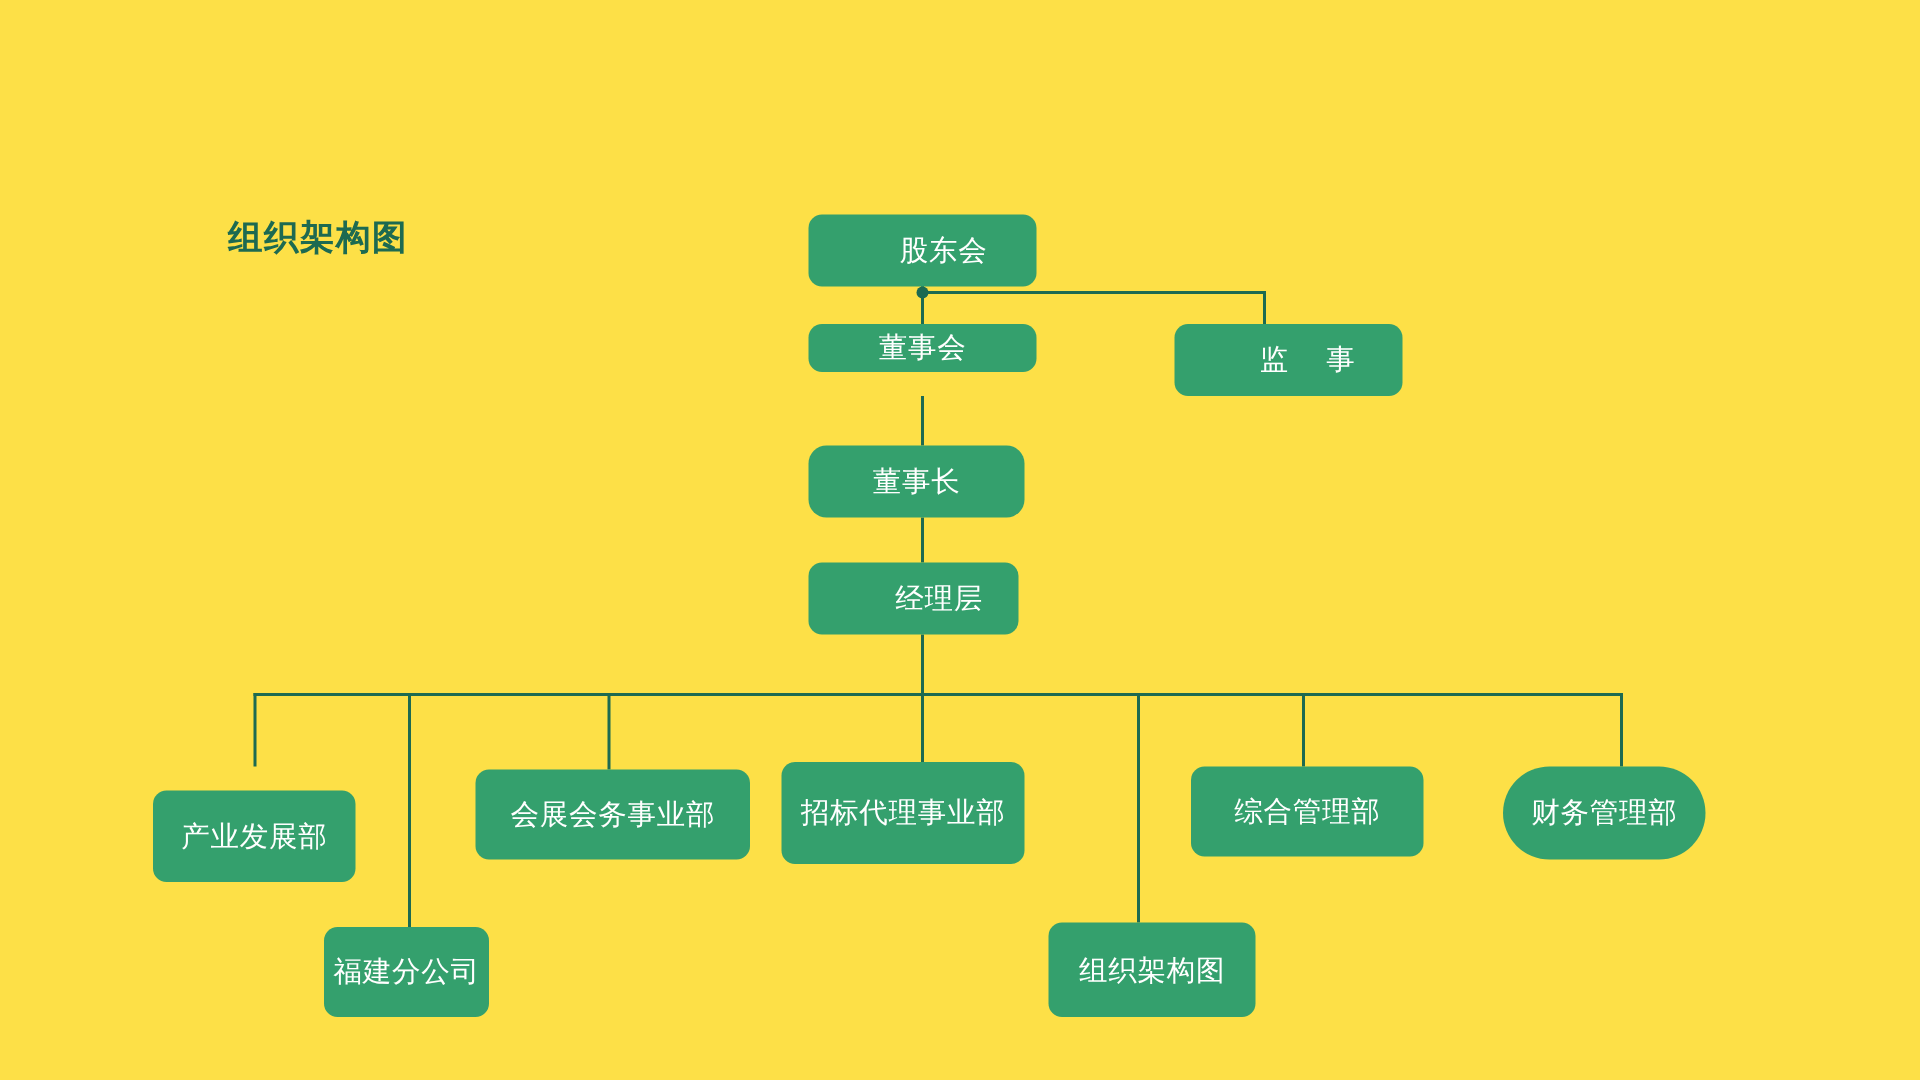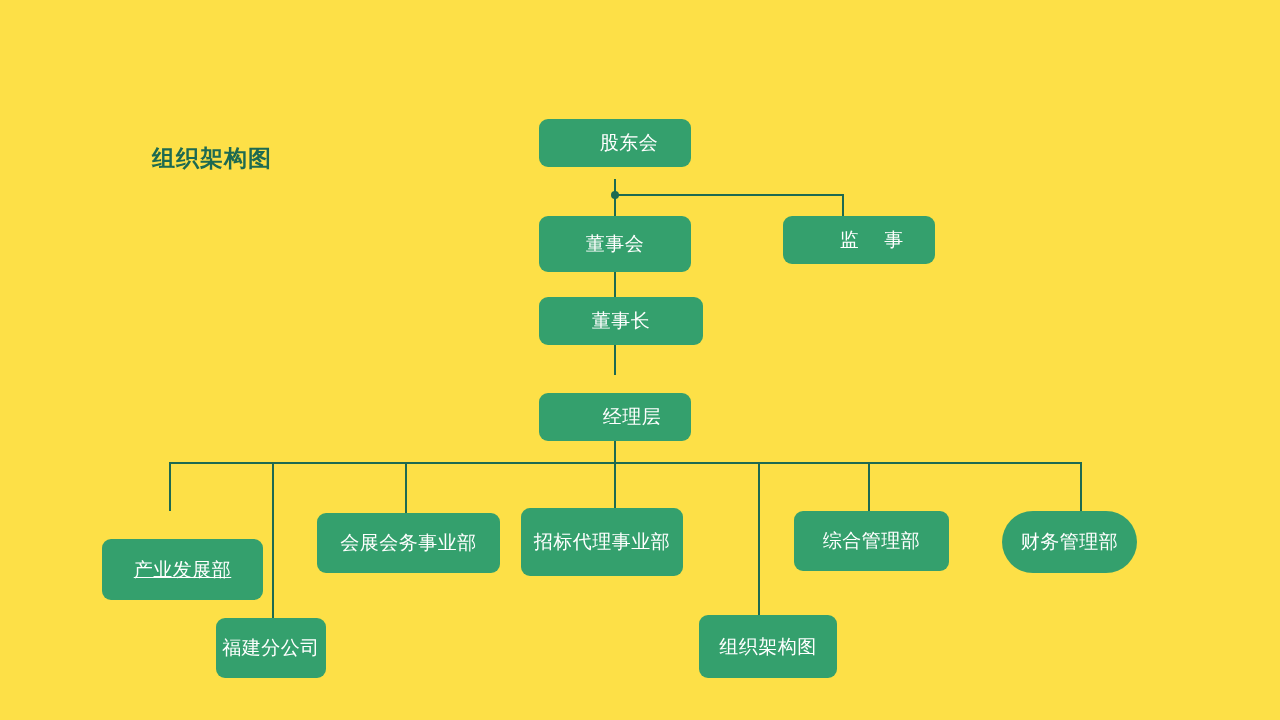--- a/index.html
+++ b/index.html
@@ -85,31 +85,31 @@
 
   <div class="connector v" style="left:169px; top:462px; height:49px;"></div>
   <div class="connector v" style="left:405px; top:462px; height:51px;"></div>
   <div class="connector v" style="left:614px; top:462px; height:46px;"></div>
   <div class="connector v" style="left:868px; top:462px; height:49px;"></div>
   <div class="connector v" style="left:1080px; top:462px; height:49px;"></div>
 
   <div class="connector v" style="left:272px; top:462px; height:156px;"></div>
   <div class="connector v" style="left:758px; top:462px; height:153px;"></div>
 
-  <div class="node" style="left:539px; top:119px; width:152px; height:48px;padding-left:28px;">股东会</div>
+  <div class="node" style="left:539px; top:143px; width:152px; height:48px;padding-left:28px;">股东会</div>
 
-  <div class="node" style="left:539px; top:216px; width:152px; height:56px;">董事会</div>
+  <div class="node" style="left:539px; top:216px; width:152px; height:32px;">董事会</div>
 
   <div class="node wide-letter" style="left:783px; top:216px; width:152px; height:48px;">监  事</div>
 
-  <div class="node" style="left:539px; top:297px; width:164px; height:48px;">董事长</div>
+  <div class="node" style="left:539px; top:297px; width:144px; height:48px;border-radius:12px;">董事长</div>
 
-  <div class="node" style="left:539px; top:393px; width:152px; height:48px;padding-left:34px;">经理层</div>
+  <div class="node" style="left:539px; top:375px; width:140px; height:48px;padding-left:34px;">经理层</div>
 
-  <div class="node" style="left:102px; top:539px; width:161px; height:61px;text-decoration:underline;">产业发展部</div>
+  <div class="node" style="left:102px; top:527px; width:135px; height:61px;">产业发展部</div>
 
   <div class="node" style="left:317px; top:513px; width:183px; height:60px;">会展会务事业部</div>
 
   <div class="node" style="left:521px; top:508px; width:162px; height:68px;">招标代理事业部</div>
 
   <div class="node" style="left:794px; top:511px; width:155px; height:60px;">综合管理部</div>
 
   <div class="node" style="left:1002px; top:511px; width:135px; height:62px;border-radius:31px;">财务管理部</div>
 
   <div class="node" style="left:216px; top:618px; width:110px; height:60px;">福建分公司</div>

